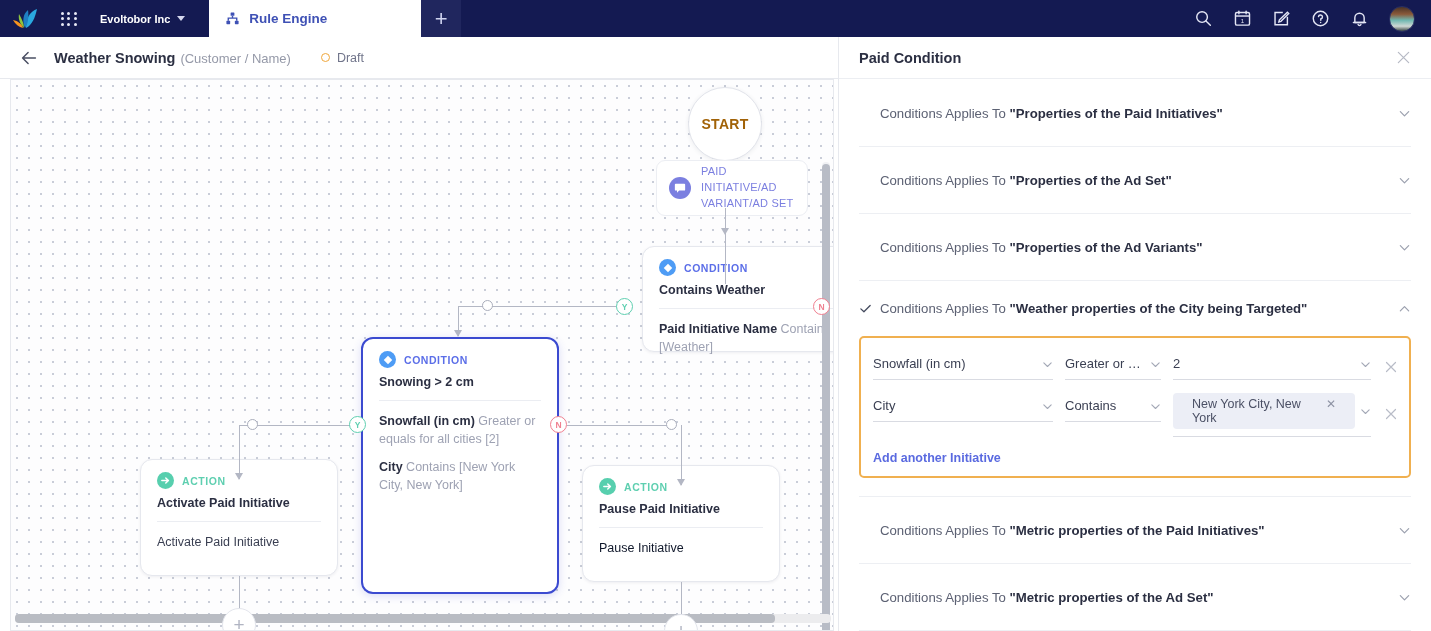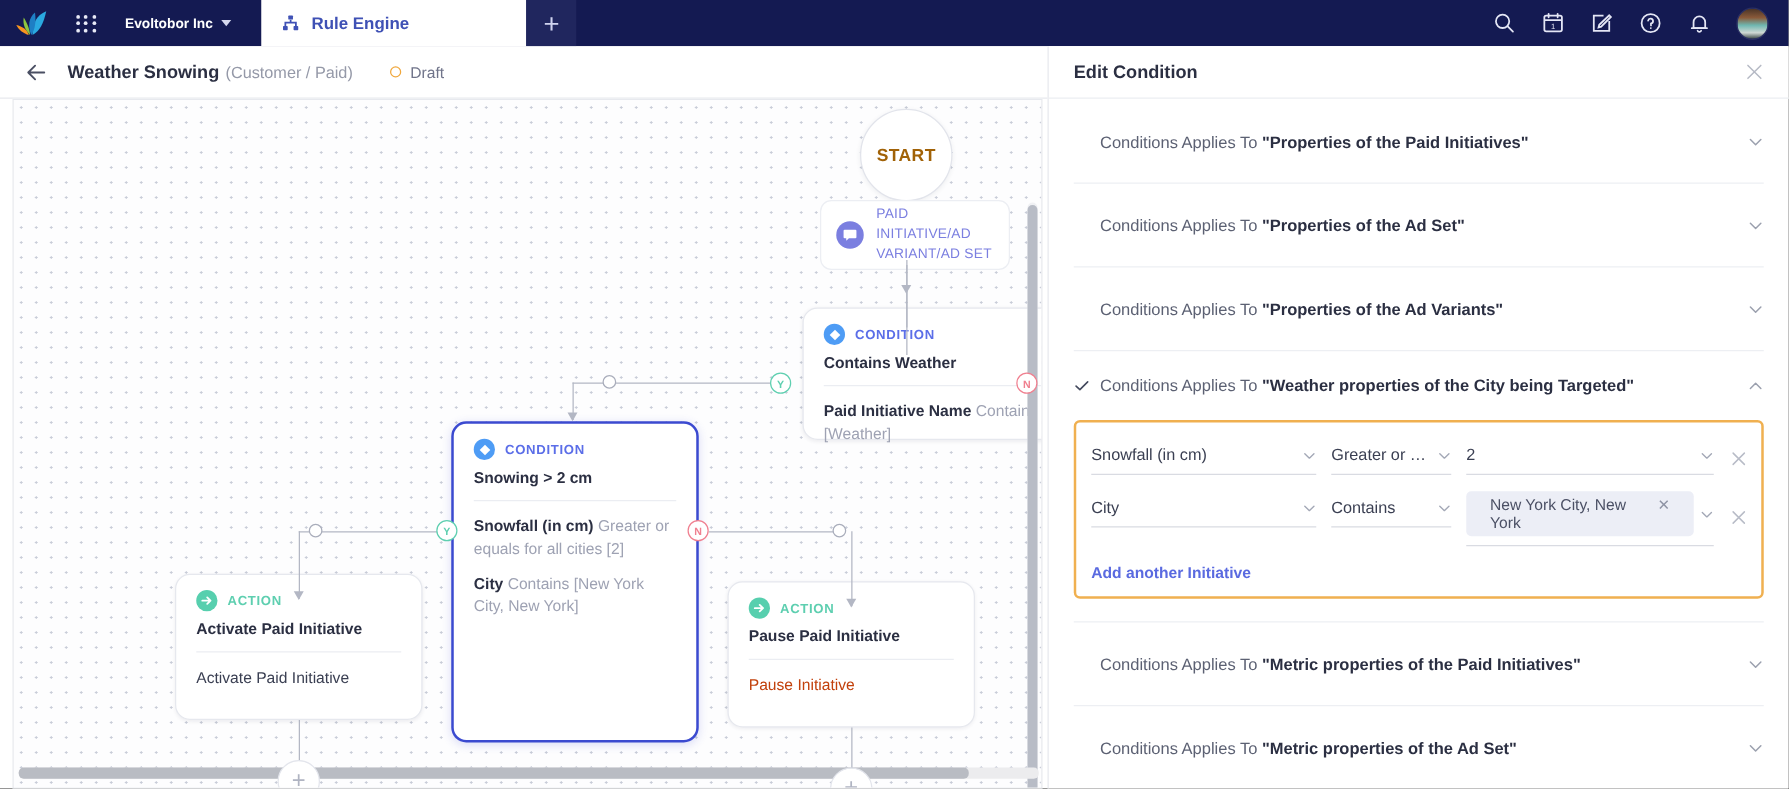--- a/index.html
+++ b/index.html
@@ -256,21 +256,21 @@
       </svg>
       <div class="avatar"></div>
     </div>
   </div>
 
   <div class="subheader">
     <svg class="back-arrow" viewBox="0 0 24 24" fill="none" stroke="currentColor" stroke-width="1.6" stroke-linecap="round" stroke-linejoin="round">
       <path d="M19 12 H5 M11 6 L5 12 L11 18"></path>
     </svg>
     <div class="doc-title">
-      <span>Weather Snowing</span><span class="doc-sub">(Customer / Paid)</span>
+      <span>Weather Snowing</span><span class="doc-sub">(Customer / Name)</span>
     </div>
     <div class="status-badge">
       <span class="status-dot"></span>
       <span>Draft</span>
     </div>
   </div>
 
   <div class="canvas-wrap">
     <div class="canvas">
 
@@ -370,40 +370,40 @@
             <span class="ico-act">
               <svg width="11" height="11" viewBox="0 0 12 12" fill="none" stroke="#fff" stroke-width="1.6" stroke-linecap="round" stroke-linejoin="round">
                   <path d="M2 6 H9 M6.3 3.2 L9.2 6 L6.3 8.8"></path>
                 </svg>
             </span>
             <span class="kind-label act">ACTION</span>
           </div>
           <div class="node-title">Pause Paid Initiative</div>
         </div>
         <div class="node-divider"></div>
-        <div class="node-body" style="color:#c2410c;">
+        <div class="node-body" style="color:#0f172a;">
           <p>Pause Initiative</p>
         </div>
       </div>
 
       <div class="plus-node" style="left:211px; top:528px;">+</div>
       <div class="plus-node" style="left:653px; top:534px;">+</div>
     </div>
 
     <div class="vscroll">
         <i></i>
       </div>
     <div class="hscroll">
         <i></i>
       </div>
   </div>
 
   <div class="panel">
     <div class="panel-head">
-      <span class="panel-title">Edit Condition</span>
+      <span class="panel-title">Paid Condition</span>
       <svg class="panel-close" viewBox="0 0 16 16" fill="none" stroke="currentColor" stroke-width="1.3" stroke-linecap="round">
         <path d="M2.5 2.5 L13.5 13.5 M13.5 2.5 L2.5 13.5"></path>
       </svg>
     </div>
 
     <div class="panel-body">
 
       <div class="accordion-row">
         <span class="acc-check hidden"></span>
         <span class="acc-text"><span>Conditions Applies To</span> <b>"Properties of the Paid Initiatives"</b></span>

